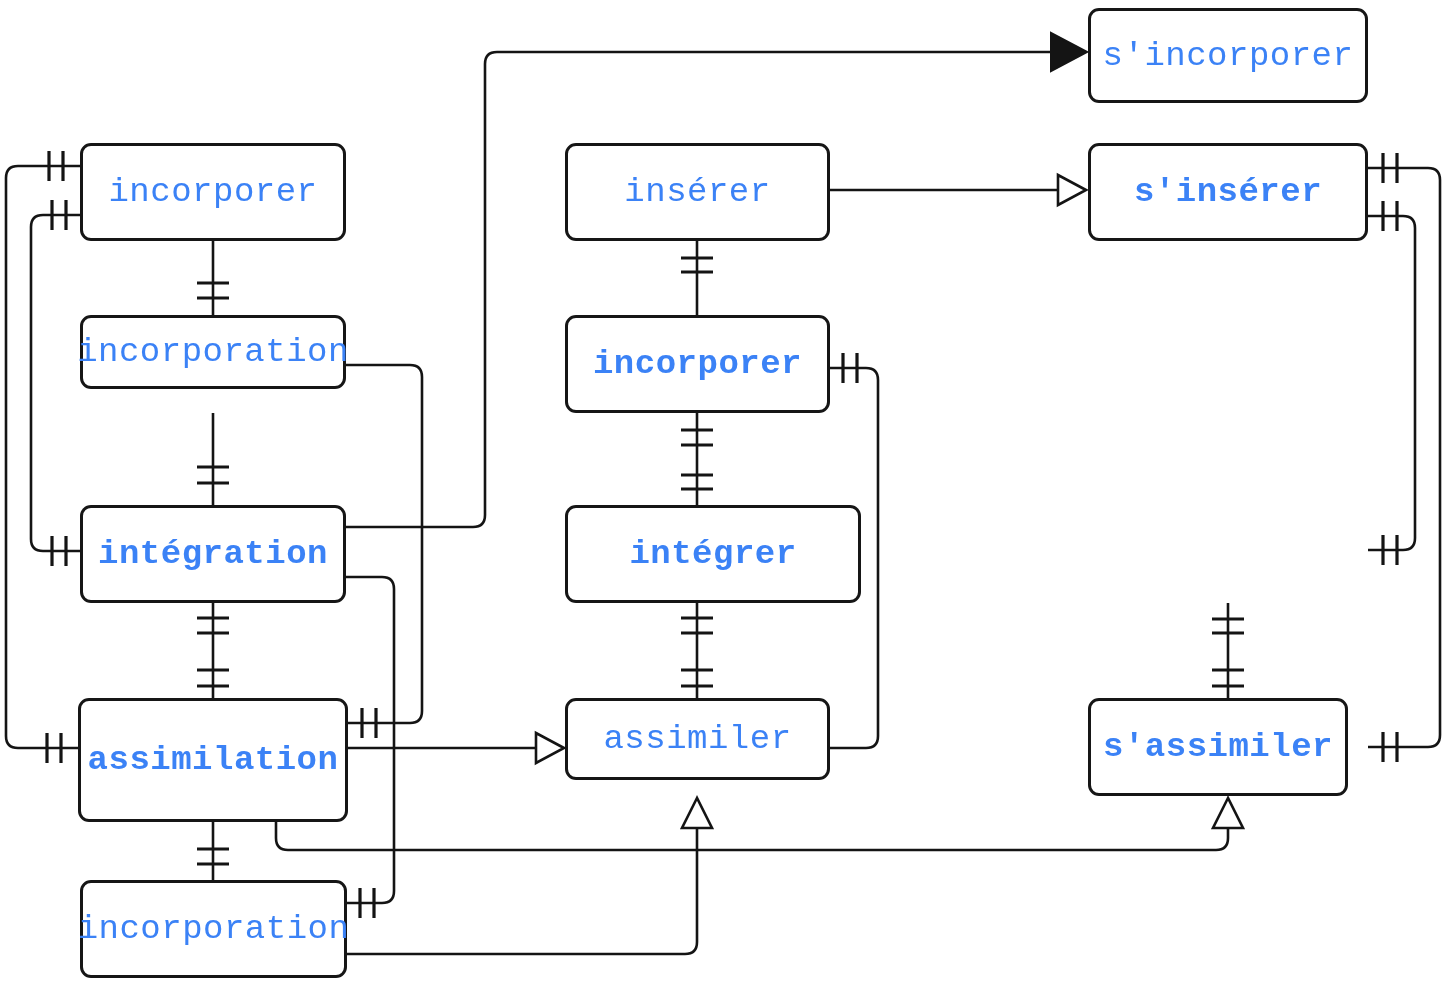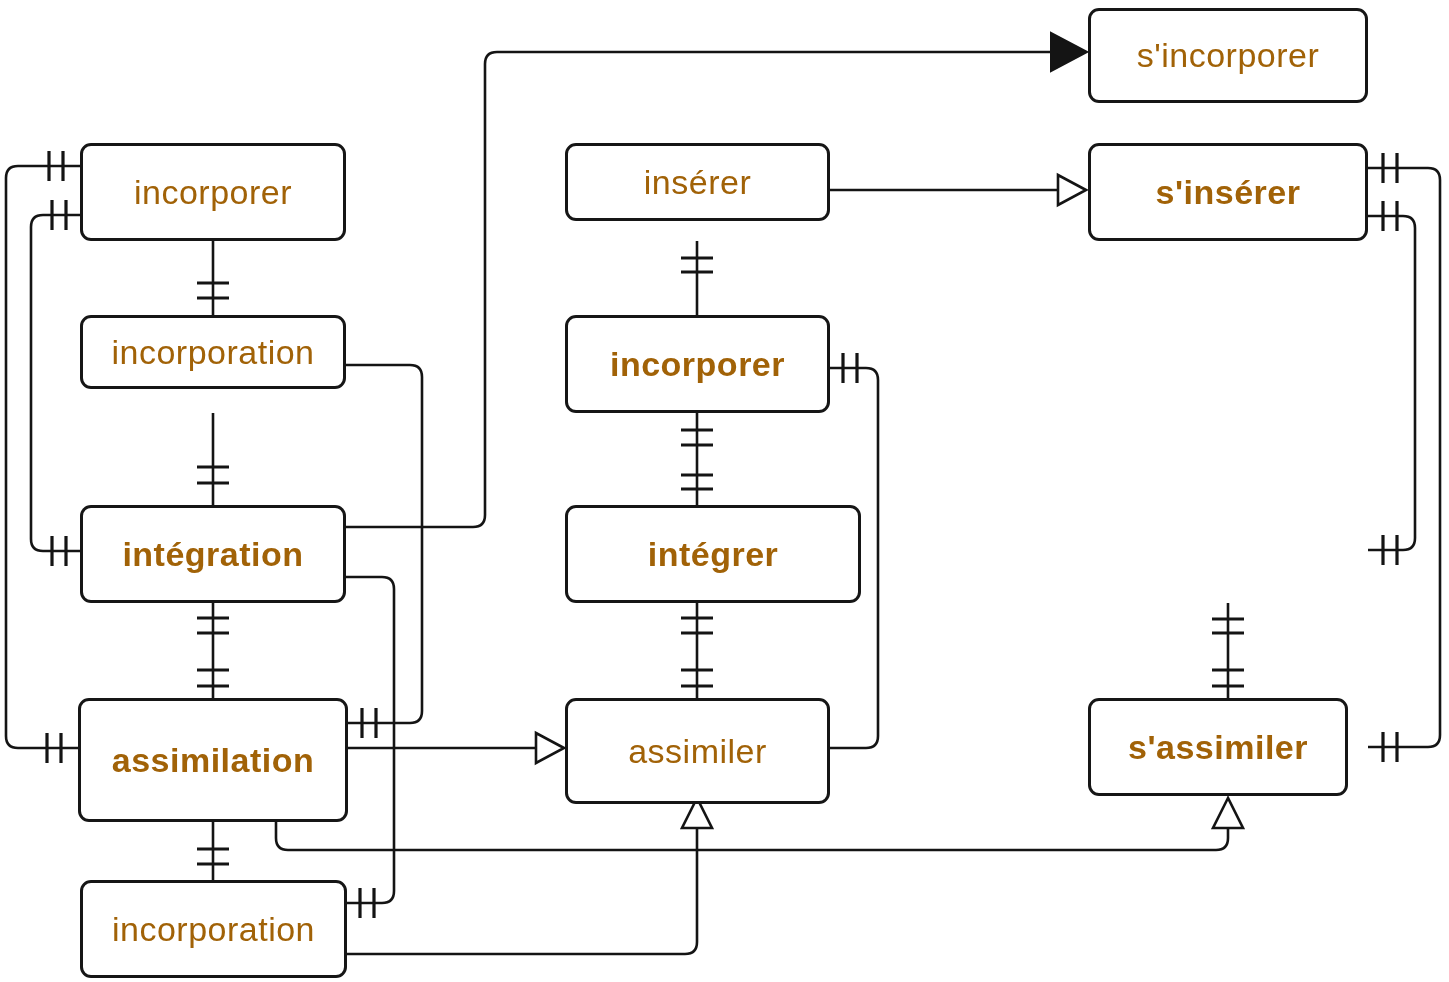--- a/index.html
+++ b/index.html
@@ -15,22 +15,23 @@
   .tick{fill:none;stroke:#141414;stroke-width:3.2px;}
   .arrow-open{fill:#ffffff;stroke:#141414;stroke-width:2.6px;stroke-linejoin:miter;}
   .arrow-filled{fill:#141414;stroke:#141414;stroke-width:2px;stroke-linejoin:miter;}
   .node{
     position:absolute;z-index:2;
     box-sizing:border-box;
     background:#ffffff;
     border:3px solid #161616;
     border-radius:11px;
     display:flex;align-items:center;justify-content:center;
-    font-size:34px;color:#a16207;
+    font-size:34px;color:#3b82f6;
     letter-spacing:0.5px;
+    font-family:Liberation Mono, monospace;
   }
   .node.bold{font-weight:700;}
 </style>
 </head>
 <body>
 
 <div id="canvas">
 
   <svg id="edges" width="1449" height="982" viewBox="0 0 1449 982">
     <g>
@@ -127,30 +128,30 @@
   <div class="node bold" style="left:80px;top:505px;width:266px;height:98px">
     <span>intégration</span>
   </div>
   <div class="node bold" style="left:78px;top:698px;width:270px;height:124px">
     <span>assimilation</span>
   </div>
   <div class="node" style="left:80px;top:880px;width:267px;height:98px">
     <span>incorporation</span>
   </div>
 
-  <div class="node" style="left:565px;top:143px;width:265px;height:78px">
+  <div class="node" style="left:565px;top:143px;width:265px;height:98px">
     <span>insérer</span>
   </div>
   <div class="node bold" style="left:565px;top:315px;width:265px;height:98px">
     <span>incorporer</span>
   </div>
   <div class="node bold" style="left:565px;top:505px;width:296px;height:98px">
     <span>intégrer</span>
   </div>
-  <div class="node" style="left:565px;top:698px;width:265px;height:106px">
+  <div class="node" style="left:565px;top:698px;width:265px;height:82px">
     <span>assimiler</span>
   </div>
 
   <div class="node" style="left:1088px;top:8px;width:280px;height:95px">
     <span>s'incorporer</span>
   </div>
   <div class="node bold" style="left:1088px;top:143px;width:280px;height:98px">
     <span>s'insérer</span>
   </div>
   <div class="node bold" style="left:1088px;top:698px;width:260px;height:98px">

